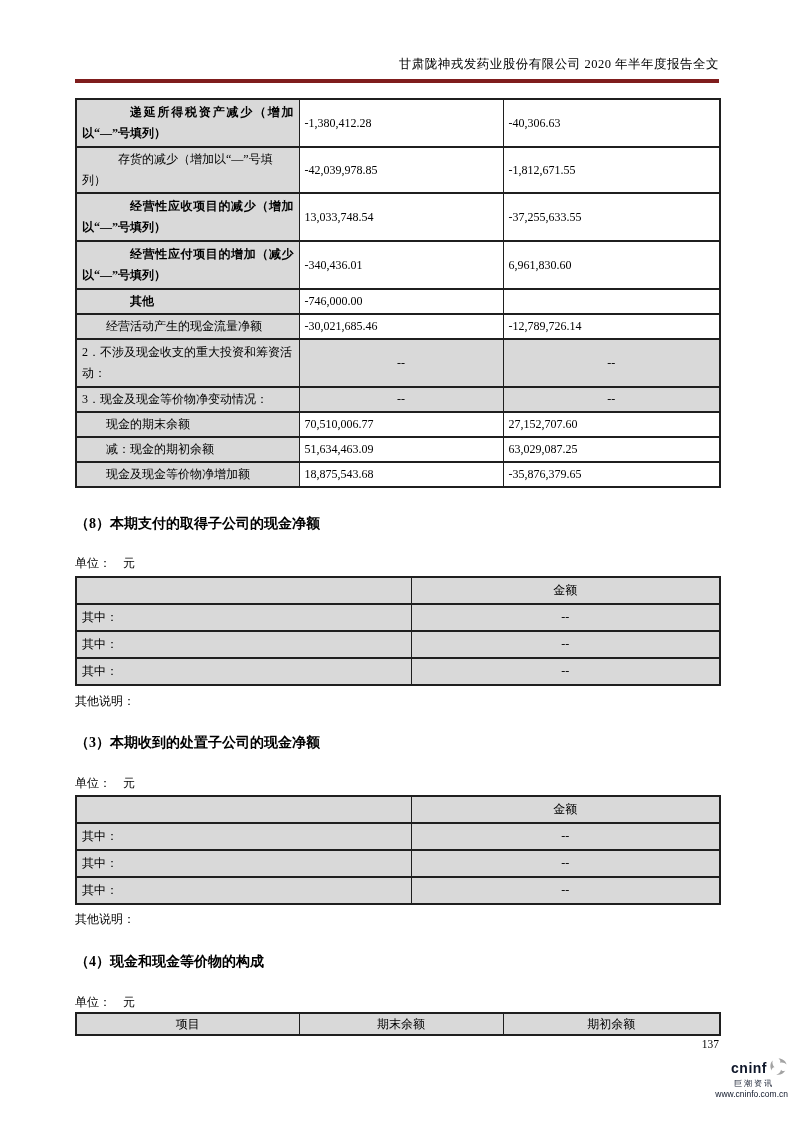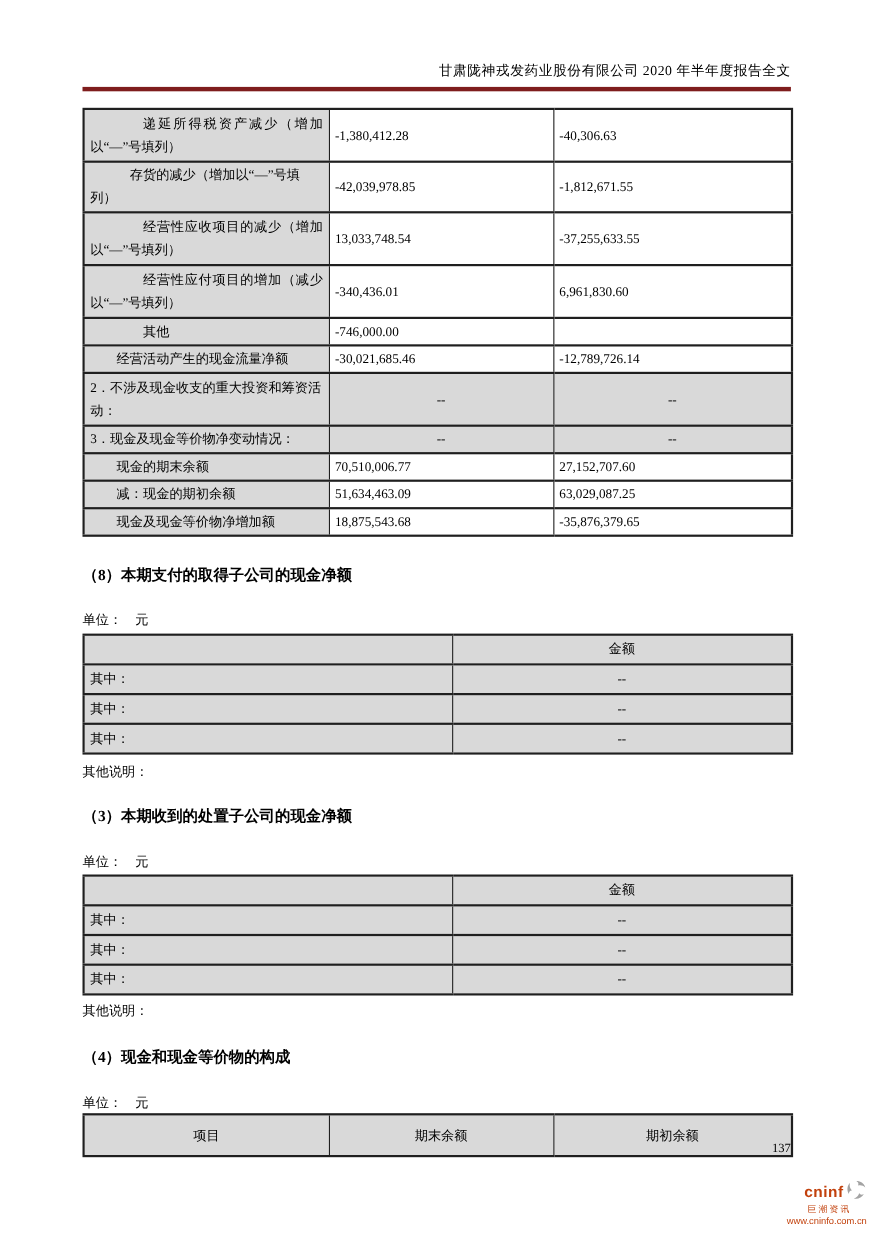--- a/index.html
+++ b/index.html
@@ -33,31 +33,31 @@
     border-top-width:2px;
     border-bottom-width:2px;
     padding:1px 5px;
     vertical-align:middle;
     overflow:hidden;
   }
   .g{background:#d9d9d9;}
   .lbl{text-align:left;line-height:21px;}
   .in2{text-indent:2em;}
   .in3{text-indent:3em;}
-  .in4{text-indent:4em;}
+  .in4{text-indent:4em;font-weight:bold;}
   .just{text-align:justify;}
   .val{padding-right:6px;}
   .dash{text-align:center;}
   .hdr{text-align:center;}
   .t1{height:377px;margin-top:15px;}
   .t1 tr.h1{height:23px;}
   .t1 tr.h2{height:48px;}
   .t23{height:108px;margin-top:6px;}
   .t23 tr{height:27px;}
-  .t4{height:40px;margin-top:3px;}
+  .t4{height:24px;margin-top:3px;}
   .sec-title{
     font-size:14px;
     font-weight:bold;
     line-height:18px;
     margin-top:27px;
   }
   .m26{margin-top:26px;}
   .unit{
     text-align:left;
     font-size:12px;
@@ -71,24 +71,24 @@
   }
   .page-number{
     position:absolute;
     top:1038px;
     right:74px;
     font-size:11.5px;
   }
   .logo{
     position:absolute;
     right:5px;
-    bottom:7px;
+    bottom:23px;
     width:100px;
     text-align:right;
-    color:#c2410c;
+    color:#0f172a;
     font-family:"Liberation Sans","DejaVu Sans",sans-serif;
     line-height:1.1;
   }
   .logo-top{display:flex;align-items:center;justify-content:flex-end;gap:2px;}
   .logo-brand{font-size:14px;font-weight:bold;letter-spacing:0.5px;}
   .logo-cn{font-size:8px;letter-spacing:2px;margin-right:14px;}
   .logo-url{font-size:8.5px;margin-top:1px;}
 </style>
 </head>
 <body>

